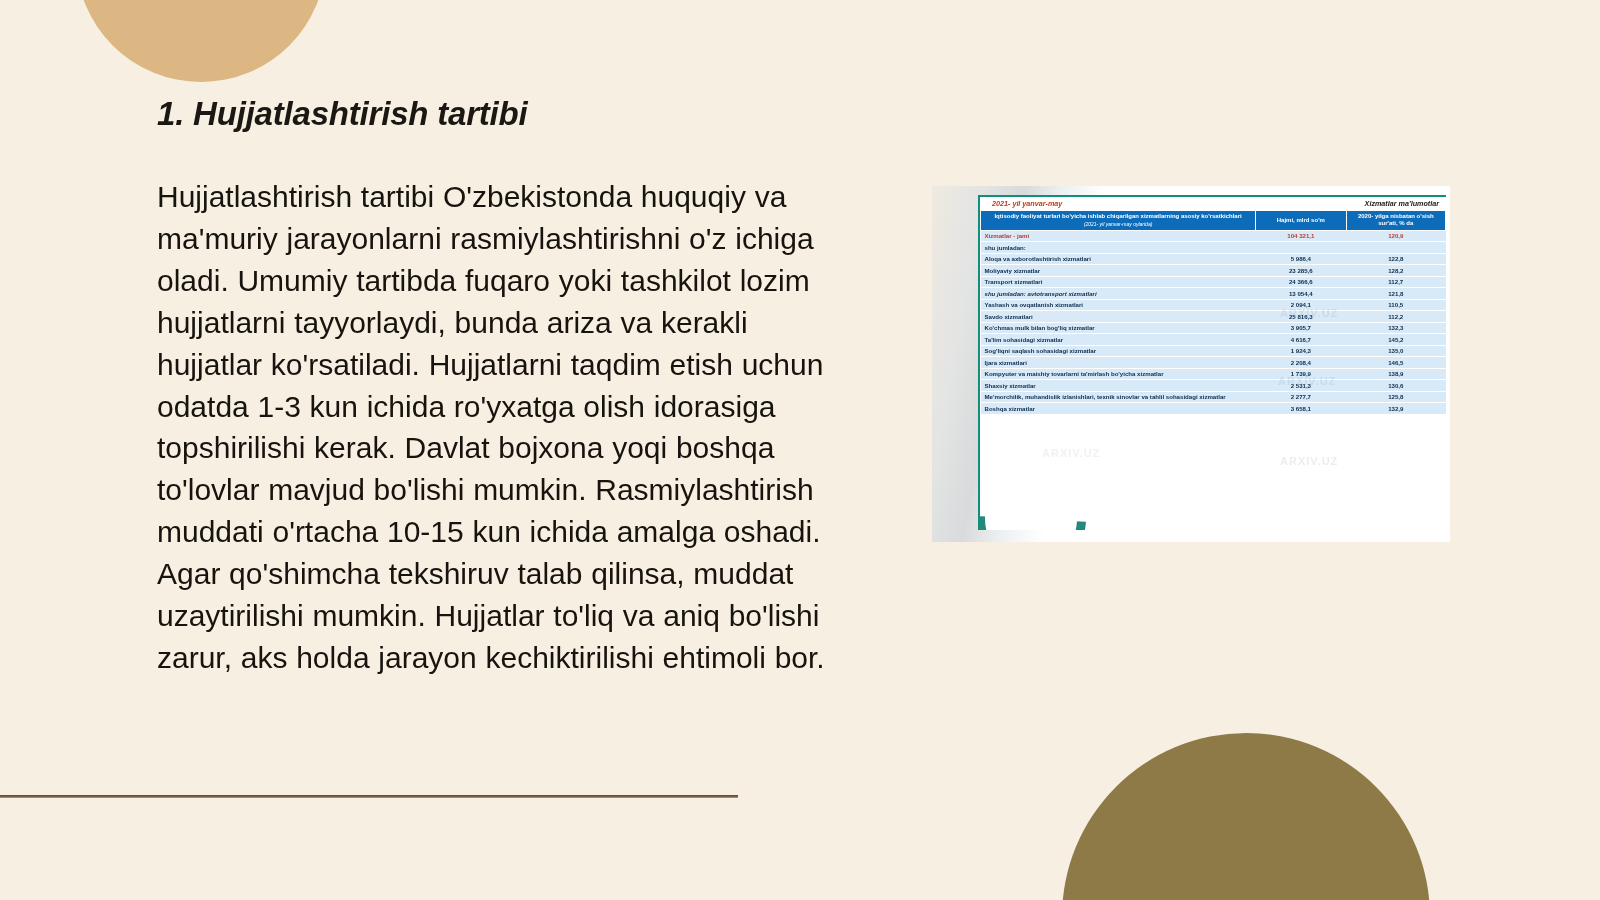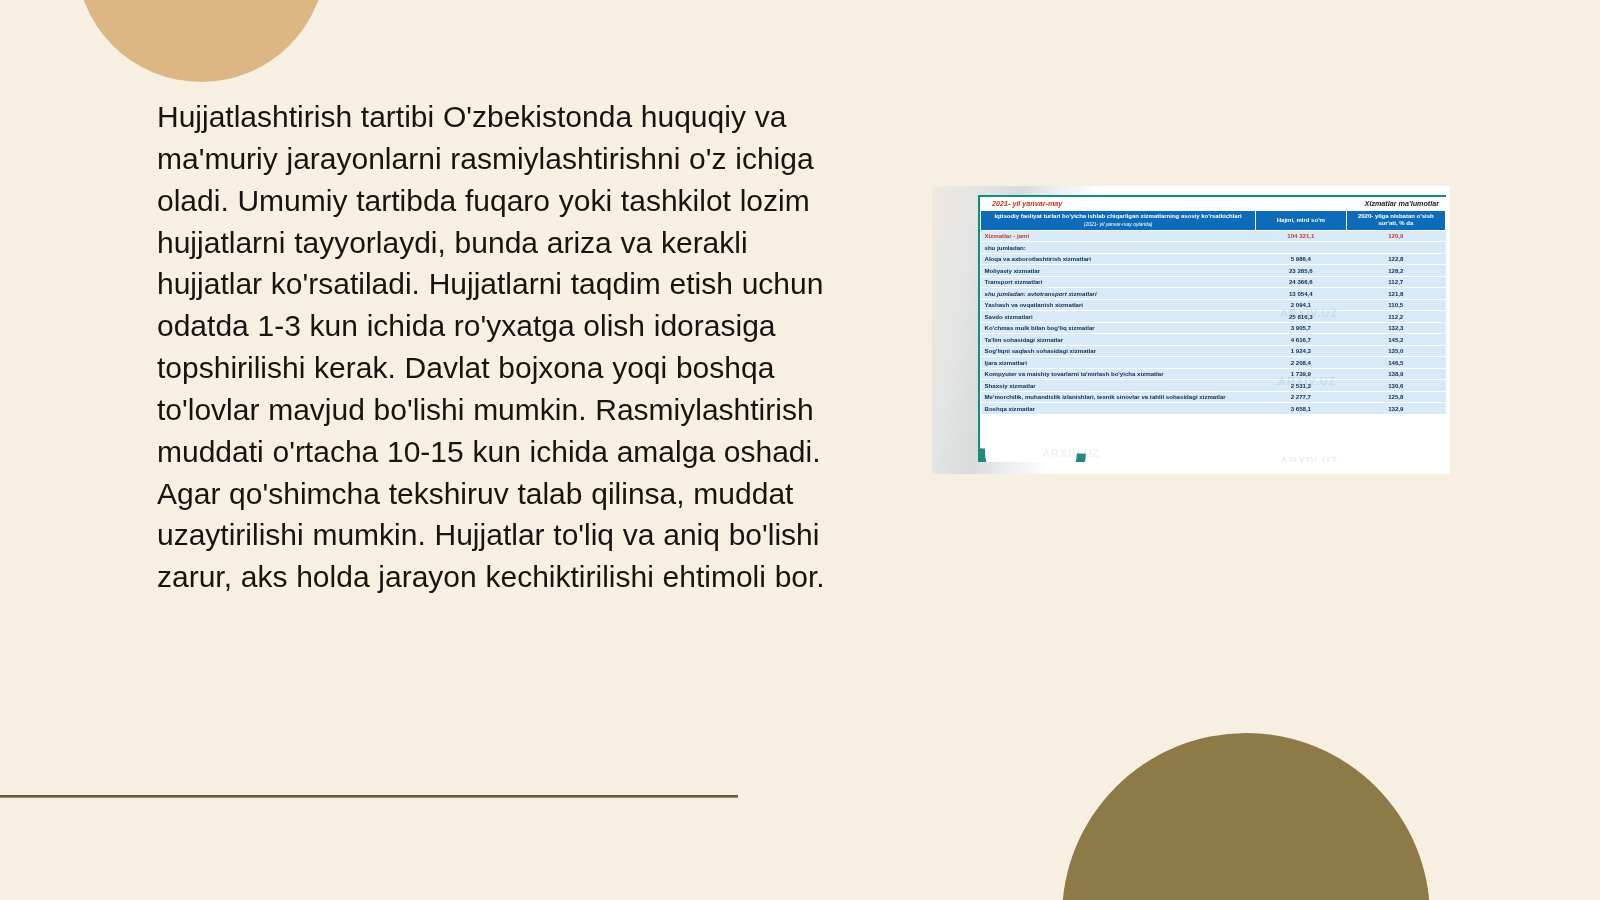--- a/index.html
+++ b/index.html
@@ -73,21 +73,21 @@
     height: 3px;
     background: linear-gradient(to bottom, #5e503a 0%, #6d5e45 50%, #b5a68c 100%);
   }
 
   
   #table-figure {
     position: absolute;
     left: 932px;
     top: 186px;
     width: 518px;
-    height: 288px;
+    height: 356px;
     background: #4d7c0f;
   }
   #figure-backdrop {
     position: absolute;
     inset: 0;
     background: linear-gradient(100deg, #efeae0 0%, #e3e4e4 9%, #d8dadb 16%, #eceff0 22%, #ffffff 30%, #ffffff 100%);
   }
   #figure-sheet {
     position: absolute;
     left: 46px;
@@ -190,20 +190,21 @@
 </style>
 </head>
 <body>
 
 <div id="slide-root">
 
   <div class="deco-circle" id="deco-circle-top"></div>
   <div class="deco-circle" id="deco-circle-bottom"></div>
 
   <div id="content-column">
+    <h1 id="page-title">1. Hujjatlashtirish tartibi</h1>
     <p id="body-paragraph">Hujjatlashtirish tartibi O'zbekistonda huquqiy va ma'muriy jarayonlarni rasmiylashtirishni o'z ichiga oladi. Umumiy tartibda fuqaro yoki tashkilot lozim hujjatlarni tayyorlaydi, bunda ariza va kerakli hujjatlar ko'rsatiladi. Hujjatlarni taqdim etish uchun odatda 1-3 kun ichida ro'yxatga olish idorasiga topshirilishi kerak. Davlat bojxona yoqi boshqa to'lovlar mavjud bo'lishi mumkin. Rasmiylashtirish muddati o'rtacha 10-15 kun ichida amalga oshadi. Agar qo'shimcha tekshiruv talab qilinsa, muddat uzaytirilishi mumkin. Hujjatlar to'liq va aniq bo'lishi zarur, aks holda jarayon kechiktirilishi ehtimoli bor.</p>
   </div>
 
   <div id="divider-rule"></div>
 
   <div id="table-figure">
     <div id="figure-backdrop"></div>
 
     <div id="figure-sheet">
       <div id="teal-swoosh"></div>

